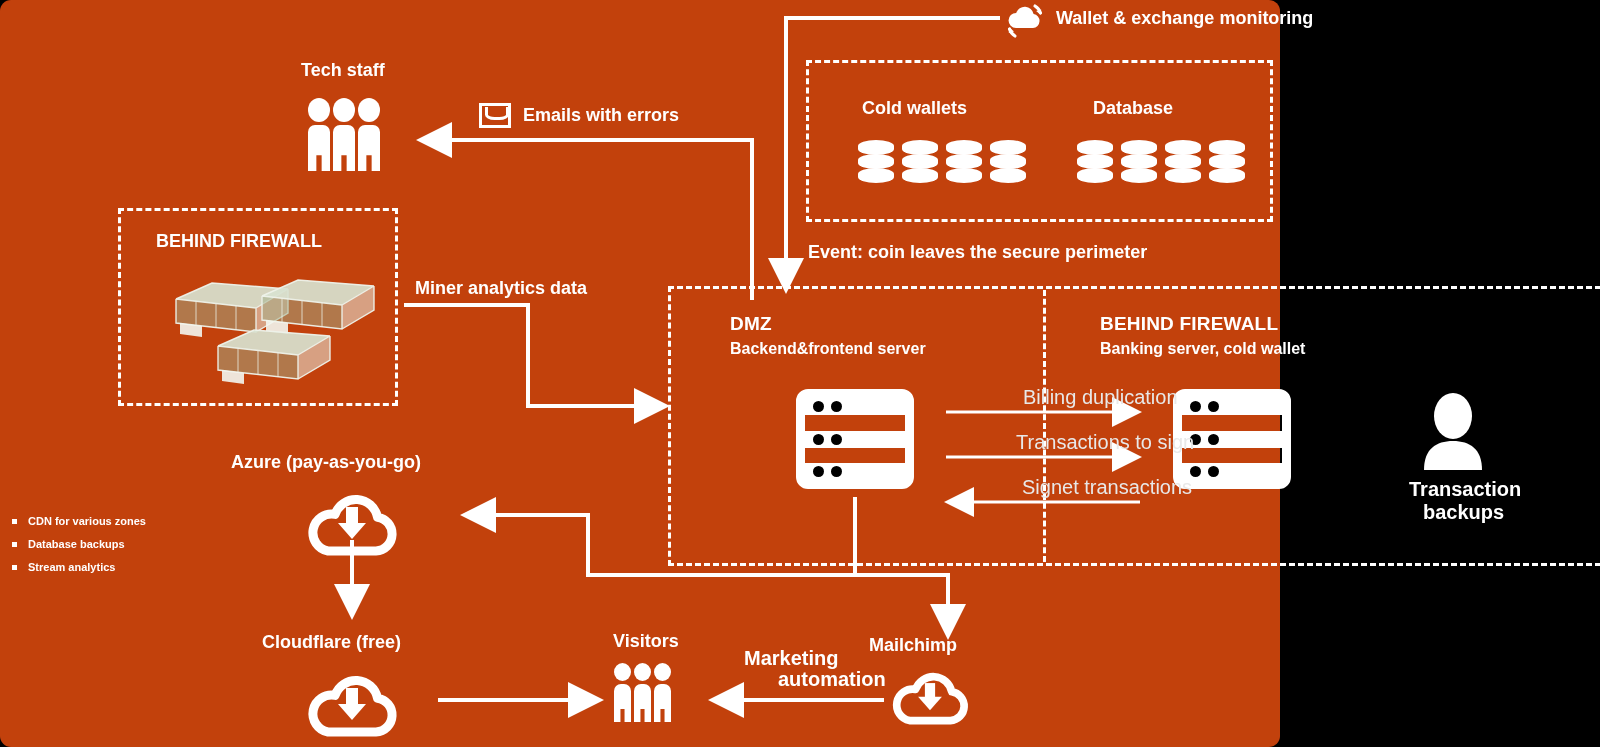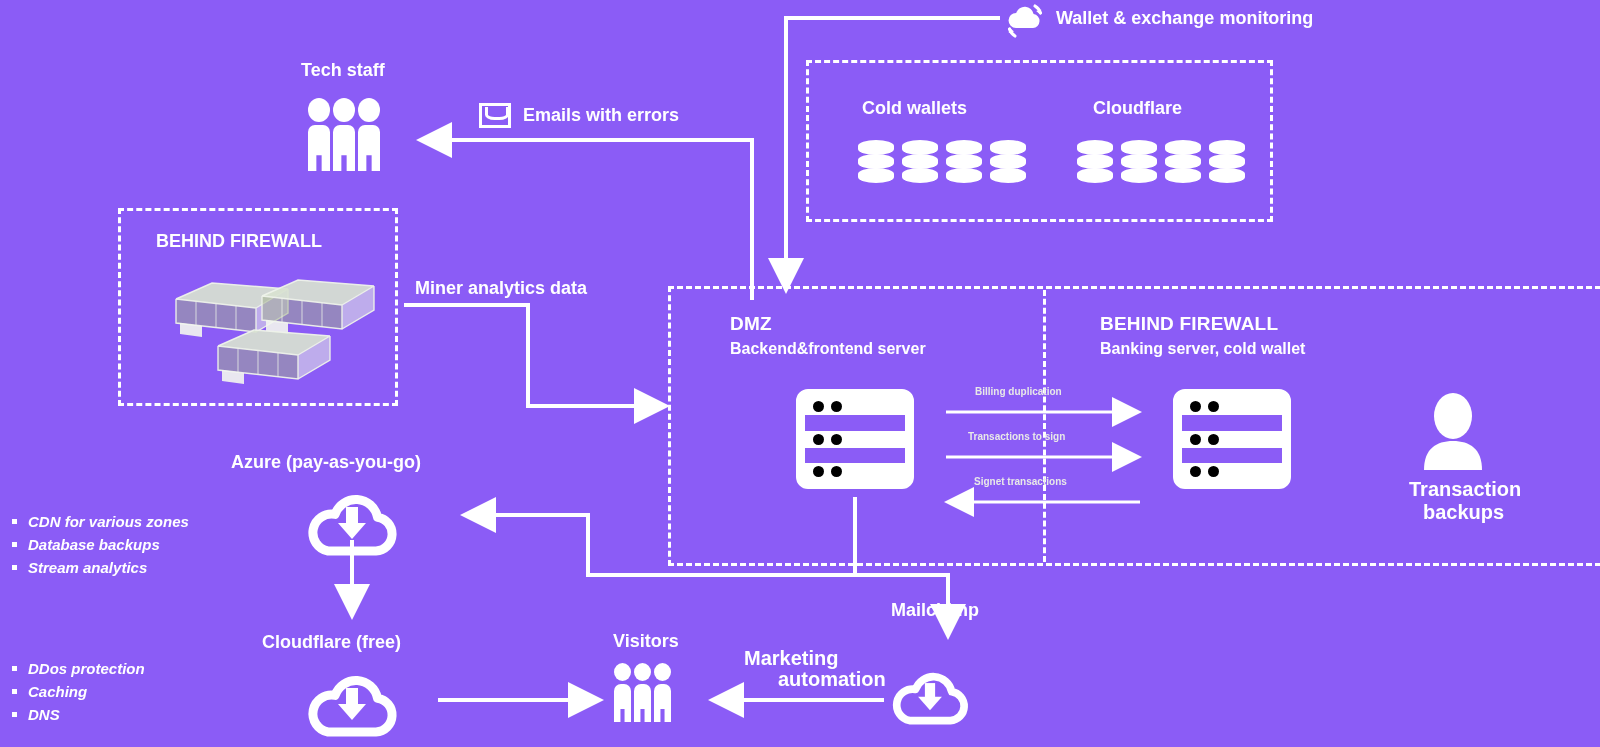--- a/index.html
+++ b/index.html
@@ -1,33 +1,33 @@
 <!DOCTYPE html>
 <html><head>
 <meta charset="utf-8">
 <style>
   html,body{margin:0;padding:0;background:#000;}
   body{width:1600px;height:747px;overflow:hidden;
        font-family:"Liberation Sans",sans-serif;color:#fff;}
-  #stage{position:relative;width:1600px;height:747px;background:#8b5cf6;}
+  #stage{position:relative;width:1280px;height:747px;background:#c2410c;border-radius:11px;}
 
   .lbl{position:absolute;color:#fff;white-space:nowrap;}
   .h-title{font-size:19px;font-weight:700;letter-spacing:.2px;}
   .h-sub{font-size:16px;font-weight:700;}
   .cap{font-size:18px;font-weight:700;}
   .cap-sm{font-size:20px;font-weight:700;}
-  .thin{font-weight:700;font-size:10px;color:#e8e8e8;}
+  .thin{font-weight:400;font-size:20px;color:#e8e8e8;margin-left:48px;}
 
   .dash-box{position:absolute;border:3px dashed #fff;box-sizing:border-box;}
   .dash-v{position:absolute;border-left:3px dashed #fff;}
 
   svg.ov{position:absolute;left:0;top:0;width:1600px;height:747px;
          pointer-events:none;}
 
-  .bullets{position:absolute;font-size:15px;font-weight:700;line-height:23px;font-style:italic;}
+  .bullets{position:absolute;font-size:11px;font-weight:700;line-height:23px;}
   .bullets div{position:relative;padding-left:16px;}
   .bullets div::before{content:"";position:absolute;left:0;top:9px;
         width:5px;height:5px;background:#fff;}
 
   .icon-wrap{position:absolute;}
   .people{display:flex;gap:3px;align-items:flex-end;}
   .person{display:flex;flex-direction:column;align-items:center;}
   .person .head{width:22px;height:24px;background:#fff;border-radius:50%;}
   .person .body{width:22px;height:46px;background:#fff;margin-top:3px;
         border-radius:7px 7px 0 0;
@@ -127,21 +127,21 @@
         <i></i>
         <i></i>
       </span>
     <span class="db">
         <i></i>
         <i></i>
         <i></i>
       </span>
   </div>
 
-  <div class="lbl cap" style="left:1093px;top:98px;">Cloudflare</div>
+  <div class="lbl cap" style="left:1093px;top:98px;">Database</div>
   <div class="icon-wrap dbstack" style="left:1077px;top:140px;">
     <span class="db">
         <i></i>
         <i></i>
         <i></i>
       </span>
     <span class="db">
         <i></i>
         <i></i>
         <i></i>
@@ -151,20 +151,21 @@
         <i></i>
         <i></i>
       </span>
     <span class="db">
         <i></i>
         <i></i>
         <i></i>
       </span>
   </div>
 
+  <div class="lbl cap" style="left:808px;top:242px;">Event: coin leaves the secure perimeter</div>
 
   <div class="lbl cap" style="left:301px;top:60px;">Tech staff</div>
   <div class="icon-wrap people" style="left:308px;top:98px;">
     <span class="person">
         <span class="head"></span>
         <span class="body"></span>
       </span>
     <span class="person">
         <span class="head"></span>
         <span class="body"></span>
@@ -269,45 +270,40 @@
     <div>Database backups</div>
     <div>Stream analytics</div>
   </div>
 
   <div class="lbl cap" style="left:262px;top:632px;">Cloudflare (free)</div>
   <svg class="icon-wrap" style="left:298px;top:666px;width:108px;height:72px;" viewBox="0 0 108 72">
     <path d="M30,66 h48 a17,17 0 0 0 1.5,-33.8 a22,22 0 0 0 -42.4,-2.8 A16.5,16.5 0 0 0 30,66 z" fill="none" stroke="#fff" stroke-width="9" stroke-linejoin="round"></path>
     <rect x="48" y="22" width="12" height="20" fill="#fff"></rect>
     <polygon points="40,38 68,38 54,54" fill="#fff"></polygon>
   </svg>
-  <div class="bullets" style="left:12px;top:657px;">
-    <div>DDos protection</div>
-    <div>Caching</div>
-    <div>DNS</div>
-  </div>
 
   <div class="lbl cap" style="left:613px;top:631px;">Visitors</div>
   <div class="icon-wrap people small" style="left:614px;top:663px;">
     <span class="person">
         <span class="head"></span>
         <span class="body"></span>
       </span>
     <span class="person">
         <span class="head"></span>
         <span class="body"></span>
       </span>
     <span class="person">
         <span class="head"></span>
         <span class="body"></span>
       </span>
   </div>
 
   <div class="lbl cap-sm" style="left:744px;top:647px;">Marketing</div>
   <div class="lbl cap-sm" style="left:737px;top:668px;margin-left:41px;">automation</div>
 
-  <div class="lbl cap" style="left:869px;top:600px;margin-left:22px;">Mailchimp</div>
+  <div class="lbl cap" style="left:869px;top:635px;">Mailchimp</div>
   <svg class="icon-wrap" style="left:884px;top:664px;width:92px;height:62px;" viewBox="0 0 108 72">
     <path d="M30,66 h48 a17,17 0 0 0 1.5,-33.8 a22,22 0 0 0 -42.4,-2.8 A16.5,16.5 0 0 0 30,66 z" fill="none" stroke="#fff" stroke-width="9" stroke-linejoin="round"></path>
     <rect x="48" y="22" width="12" height="20" fill="#fff"></rect>
     <polygon points="40,38 68,38 54,54" fill="#fff"></polygon>
   </svg>
 
 </div>
 
 </body></html>

